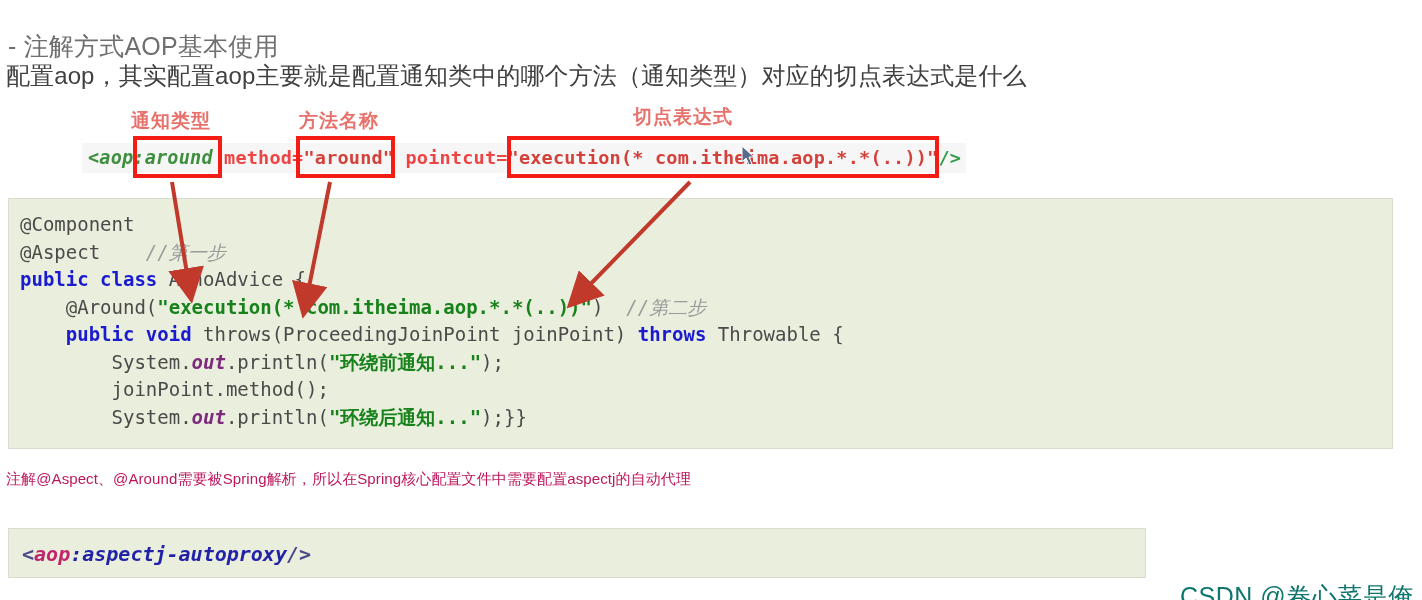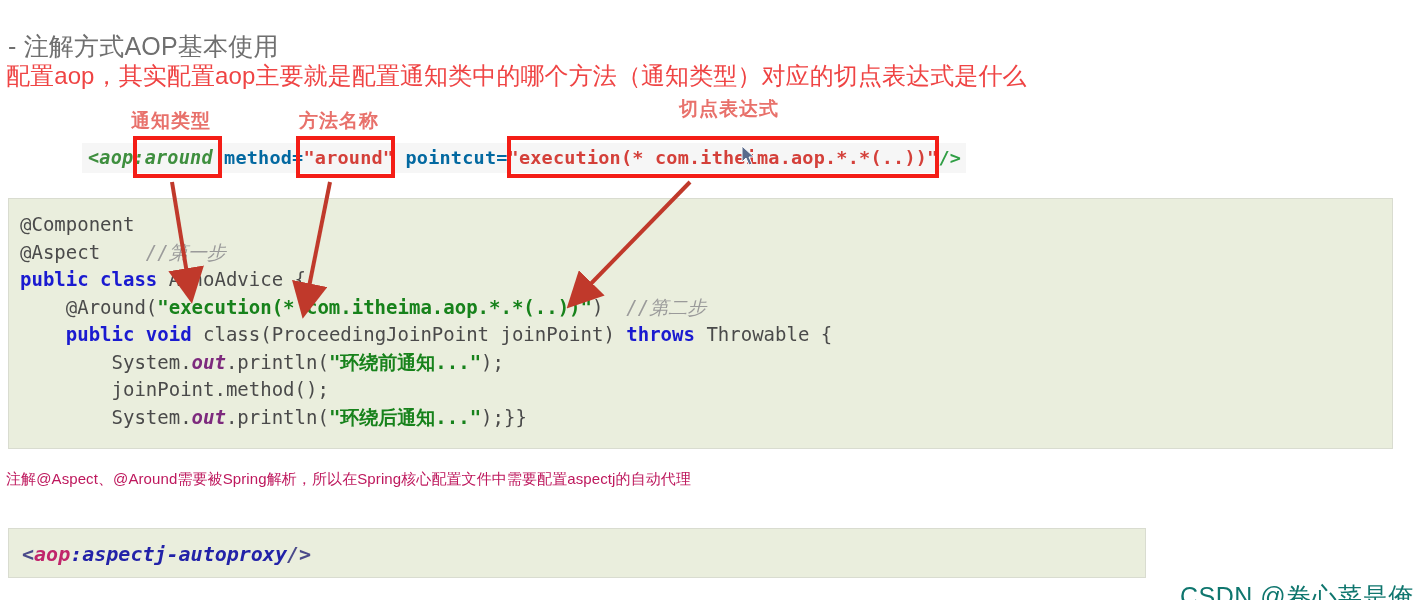--- a/index.html
+++ b/index.html
@@ -24,21 +24,21 @@
     color: #6f6f6f;
     white-space: nowrap;
     letter-spacing: 0.2px;
     margin-top: 28px;
   }
   .intro-line {
     position: absolute;
     left: 6px;
     top: 60px;
     font-size: 24px;
-    color: #ef4444;
+    color: #404040;
     white-space: nowrap;
     letter-spacing: 0.1px;
   }
   .note-line {
     position: absolute;
     left: 6px;
     top: 470px;
     font-size: 15px;
     color: #be185d;
     white-space: nowrap;
@@ -49,21 +49,21 @@
   .annot-label {
     position: absolute;
     font-size: 19px;
     color: #e8716b;
     font-weight: 600;
     white-space: nowrap;
     letter-spacing: 1px;
   }
   #annot-advice-type { left: 131px; top: 108px; }
   #annot-method-name { left: 299px; top: 108px; }
-  #annot-pointcut    { left: 633px; top: 96px; margin-left: 46px; }
+  #annot-pointcut    { left: 633px; top: 104px; }
 
   
   .xml-strip {
     position: absolute;
     left: 82px;
     top: 143px;
     width: 884px;
     height: 30px;
     background: #f6f6f6;
   }
@@ -72,21 +72,21 @@
     left: 88px;
     top: 146px;
     font-family: "DejaVu Sans Mono", "Liberation Mono", monospace;
     font-size: 18.5px;
     font-weight: bold;
     white-space: pre;
     letter-spacing: 0.2px;
     line-height: 24px;
   }
   .xml-code .tag  { color: #3f8f3f; font-style: italic; }
-  .xml-code .attr { color: #0369a1; }
+  .xml-code .attr { color: #ef4444; }
   .xml-code .val  { color: #d4403a; }
   .xml-code .green{ color: #2f9e44; }
 
   
   .hl-box {
     position: absolute;
     border: 4px solid #f41d16;
     background: transparent;
     box-sizing: border-box;
   }
@@ -170,21 +170,21 @@
 
 <div class="hl-box" id="box-advice-type"></div>
 <div class="hl-box" id="box-method-name"></div>
 <div class="hl-box" id="box-pointcut"></div>
 
 <div class="code-block" id="java-block"></div>
 <div class="code-text" id="java-code"><span class="plain">@Component</span>
 <span class="plain">@Aspect</span><span class="plain">    </span><span class="cmt">//第一步</span>
 <span class="kw">public class</span><span class="plain"> AnnoAdvice {</span>
 <span class="plain">    @Around(</span><span class="str">"execution(* com.itheima.aop.*.*(..))"</span><span class="plain">)  </span><span class="cmt">//第二步</span>
-<span class="plain">    </span><span class="kw">public void</span><span class="plain"> class(ProceedingJoinPoint joinPoint) </span><span class="kw">throws</span><span class="plain"> Throwable {</span>
+<span class="plain">    </span><span class="kw">public void</span><span class="plain"> throws(ProceedingJoinPoint joinPoint) </span><span class="kw">throws</span><span class="plain"> Throwable {</span>
 <span class="plain">        System.</span><span class="field">out</span><span class="plain">.println(</span><span class="str">"环绕前通知..."</span><span class="plain">);</span>
 <span class="plain">        joinPoint.method();</span>
 <span class="plain">        System.</span><span class="field">out</span><span class="plain">.println(</span><span class="str">"环绕后通知..."</span><span class="plain">);}}</span></div>
 
 <svg id="arrow-layer" viewBox="0 0 1422 600">
   <defs>
     <marker id="ah" markerWidth="9" markerHeight="9" refX="6" refY="4.5" orient="auto">
       <path d="M0,0 L9,4.5 L0,9 Z" fill="#c0392b"></path>
     </marker>
   </defs>

